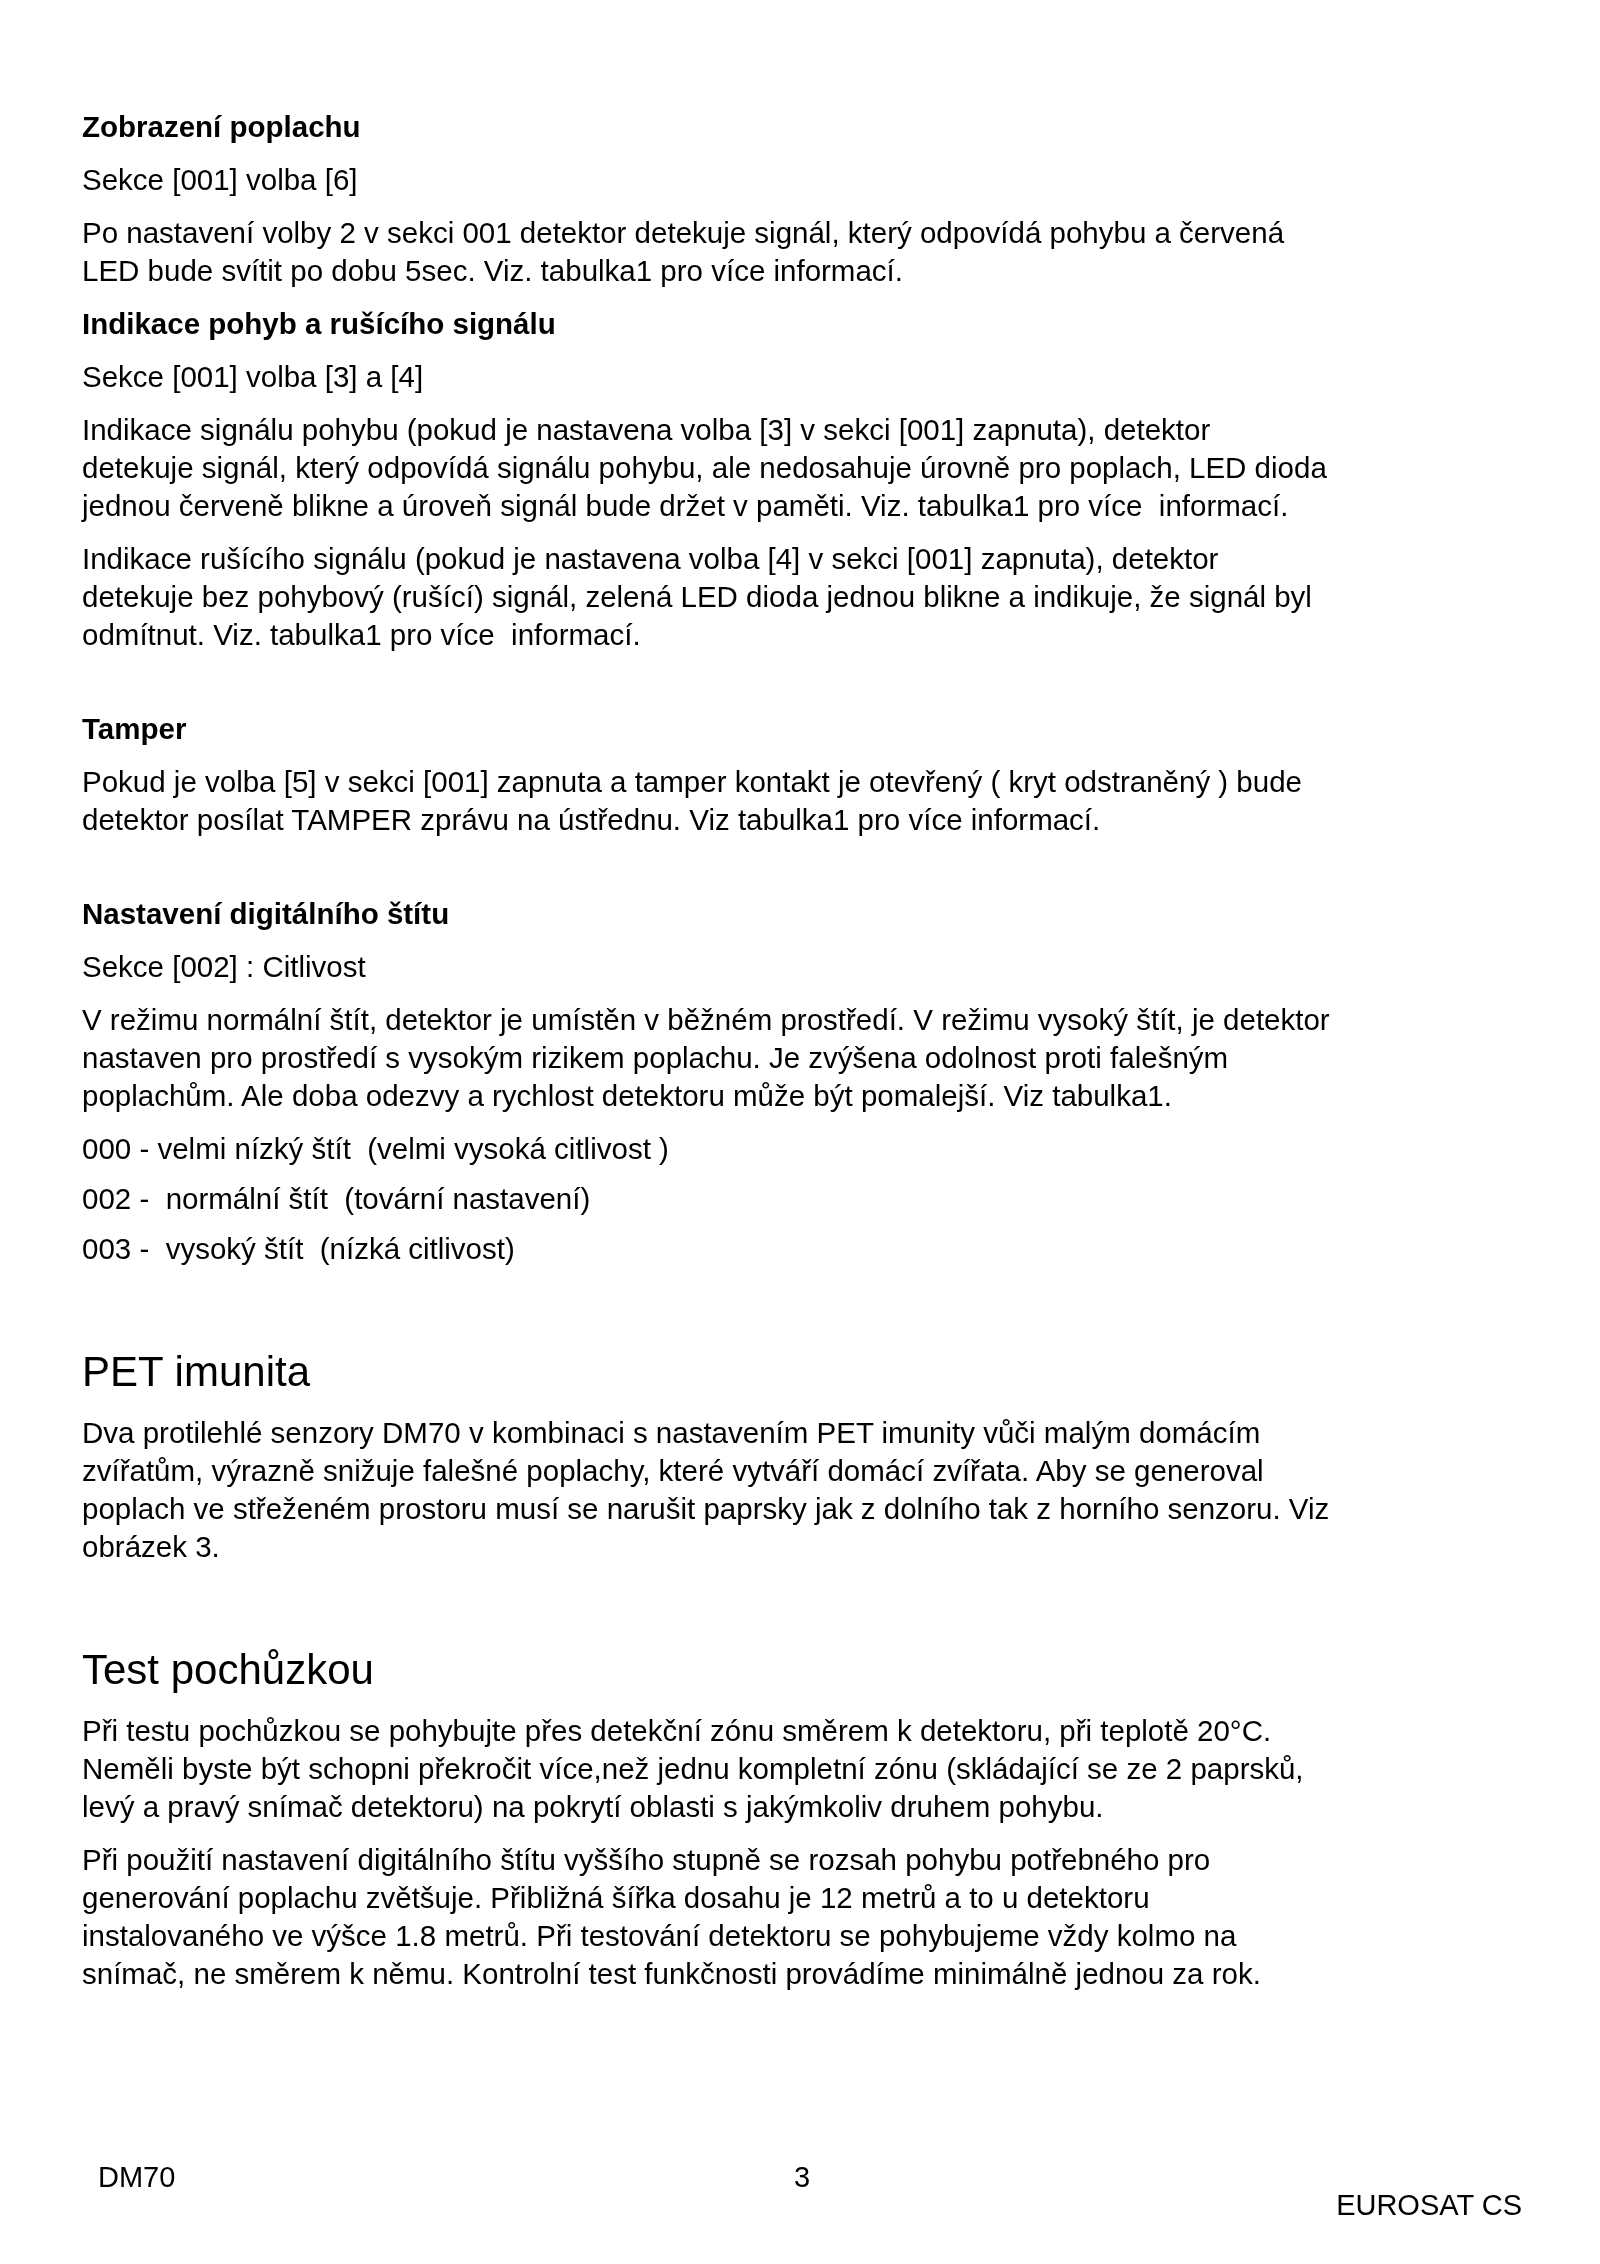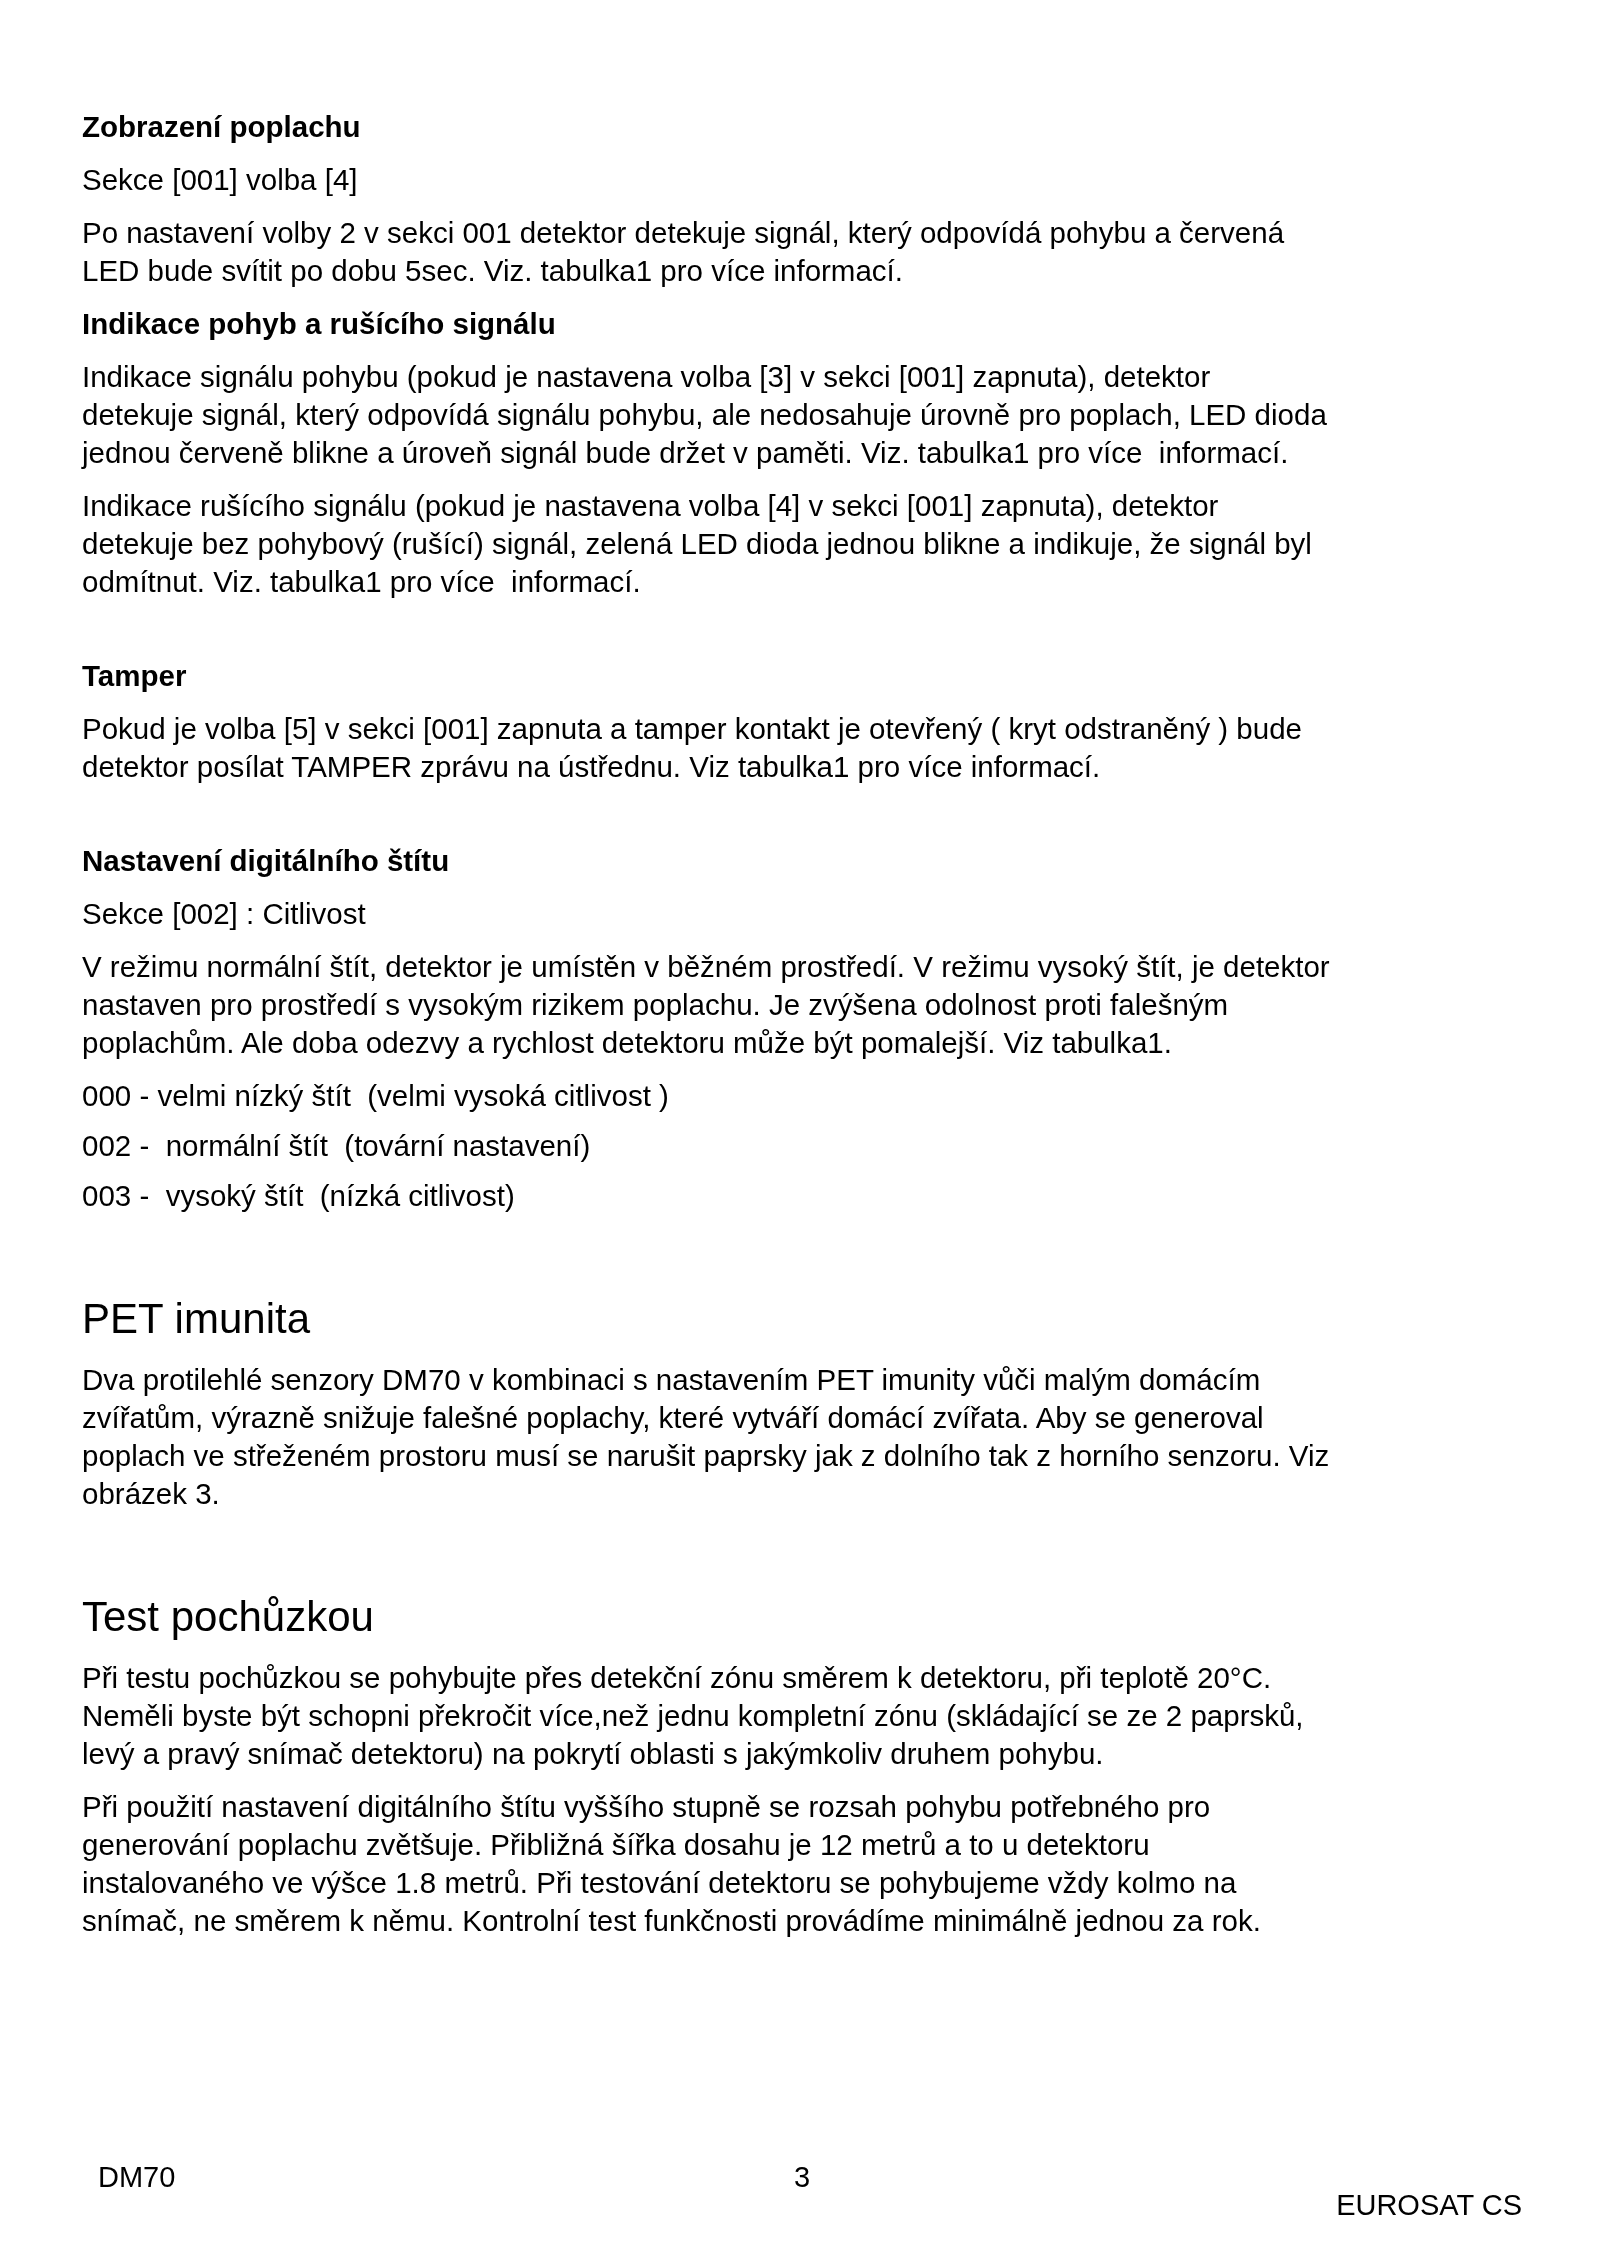--- a/index.html
+++ b/index.html
@@ -58,25 +58,26 @@
   .footer-center { position: absolute; left: 50%; top: 0; transform: translateX(-50%); }
   .footer-right { position: absolute; right: 0; top: 0; margin-top: 28px; }
 </style>
 </head>
 <body>
 
 <div class="page">
   <div class="content">
 
     <div class="h-small">Zobrazení poplachu</div>
-    <div class="para">Sekce [001] volba [4]</div>
+    <div class="para">Sekce [001] volba [6]</div>
     <div class="para">Po nastavení volby 2 v sekci 001 detektor detekuje signál, který odpovídá pohybu a červená
 LED bude svítit po dobu 5sec. Viz. tabulka1 pro více informací.</div>
 
     <div class="h-small">Indikace pohyb a rušícího signálu</div>
+    <div class="para">Sekce [001] volba [3] a [4]</div>
     <div class="para">Indikace signálu pohybu (pokud je nastavena volba [3] v sekci [001] zapnuta), detektor
 detekuje signál, který odpovídá signálu pohybu, ale nedosahuje úrovně pro poplach, LED dioda
 jednou červeně blikne a úroveň signál bude držet v paměti. Viz. tabulka1 pro více  informací.</div>
     <div class="para">Indikace rušícího signálu (pokud je nastavena volba [4] v sekci [001] zapnuta), detektor
 detekuje bez pohybový (rušící) signál, zelená LED dioda jednou blikne a indikuje, že signál byl
 odmítnut. Viz. tabulka1 pro více  informací.</div>
 
     <div class="h-small gap-before">Tamper</div>
     <div class="para">Pokud je volba [5] v sekci [001] zapnuta a tamper kontakt je otevřený ( kryt odstraněný ) bude
 detektor posílat TAMPER zprávu na ústřednu. Viz tabulka1 pro více informací.</div>

